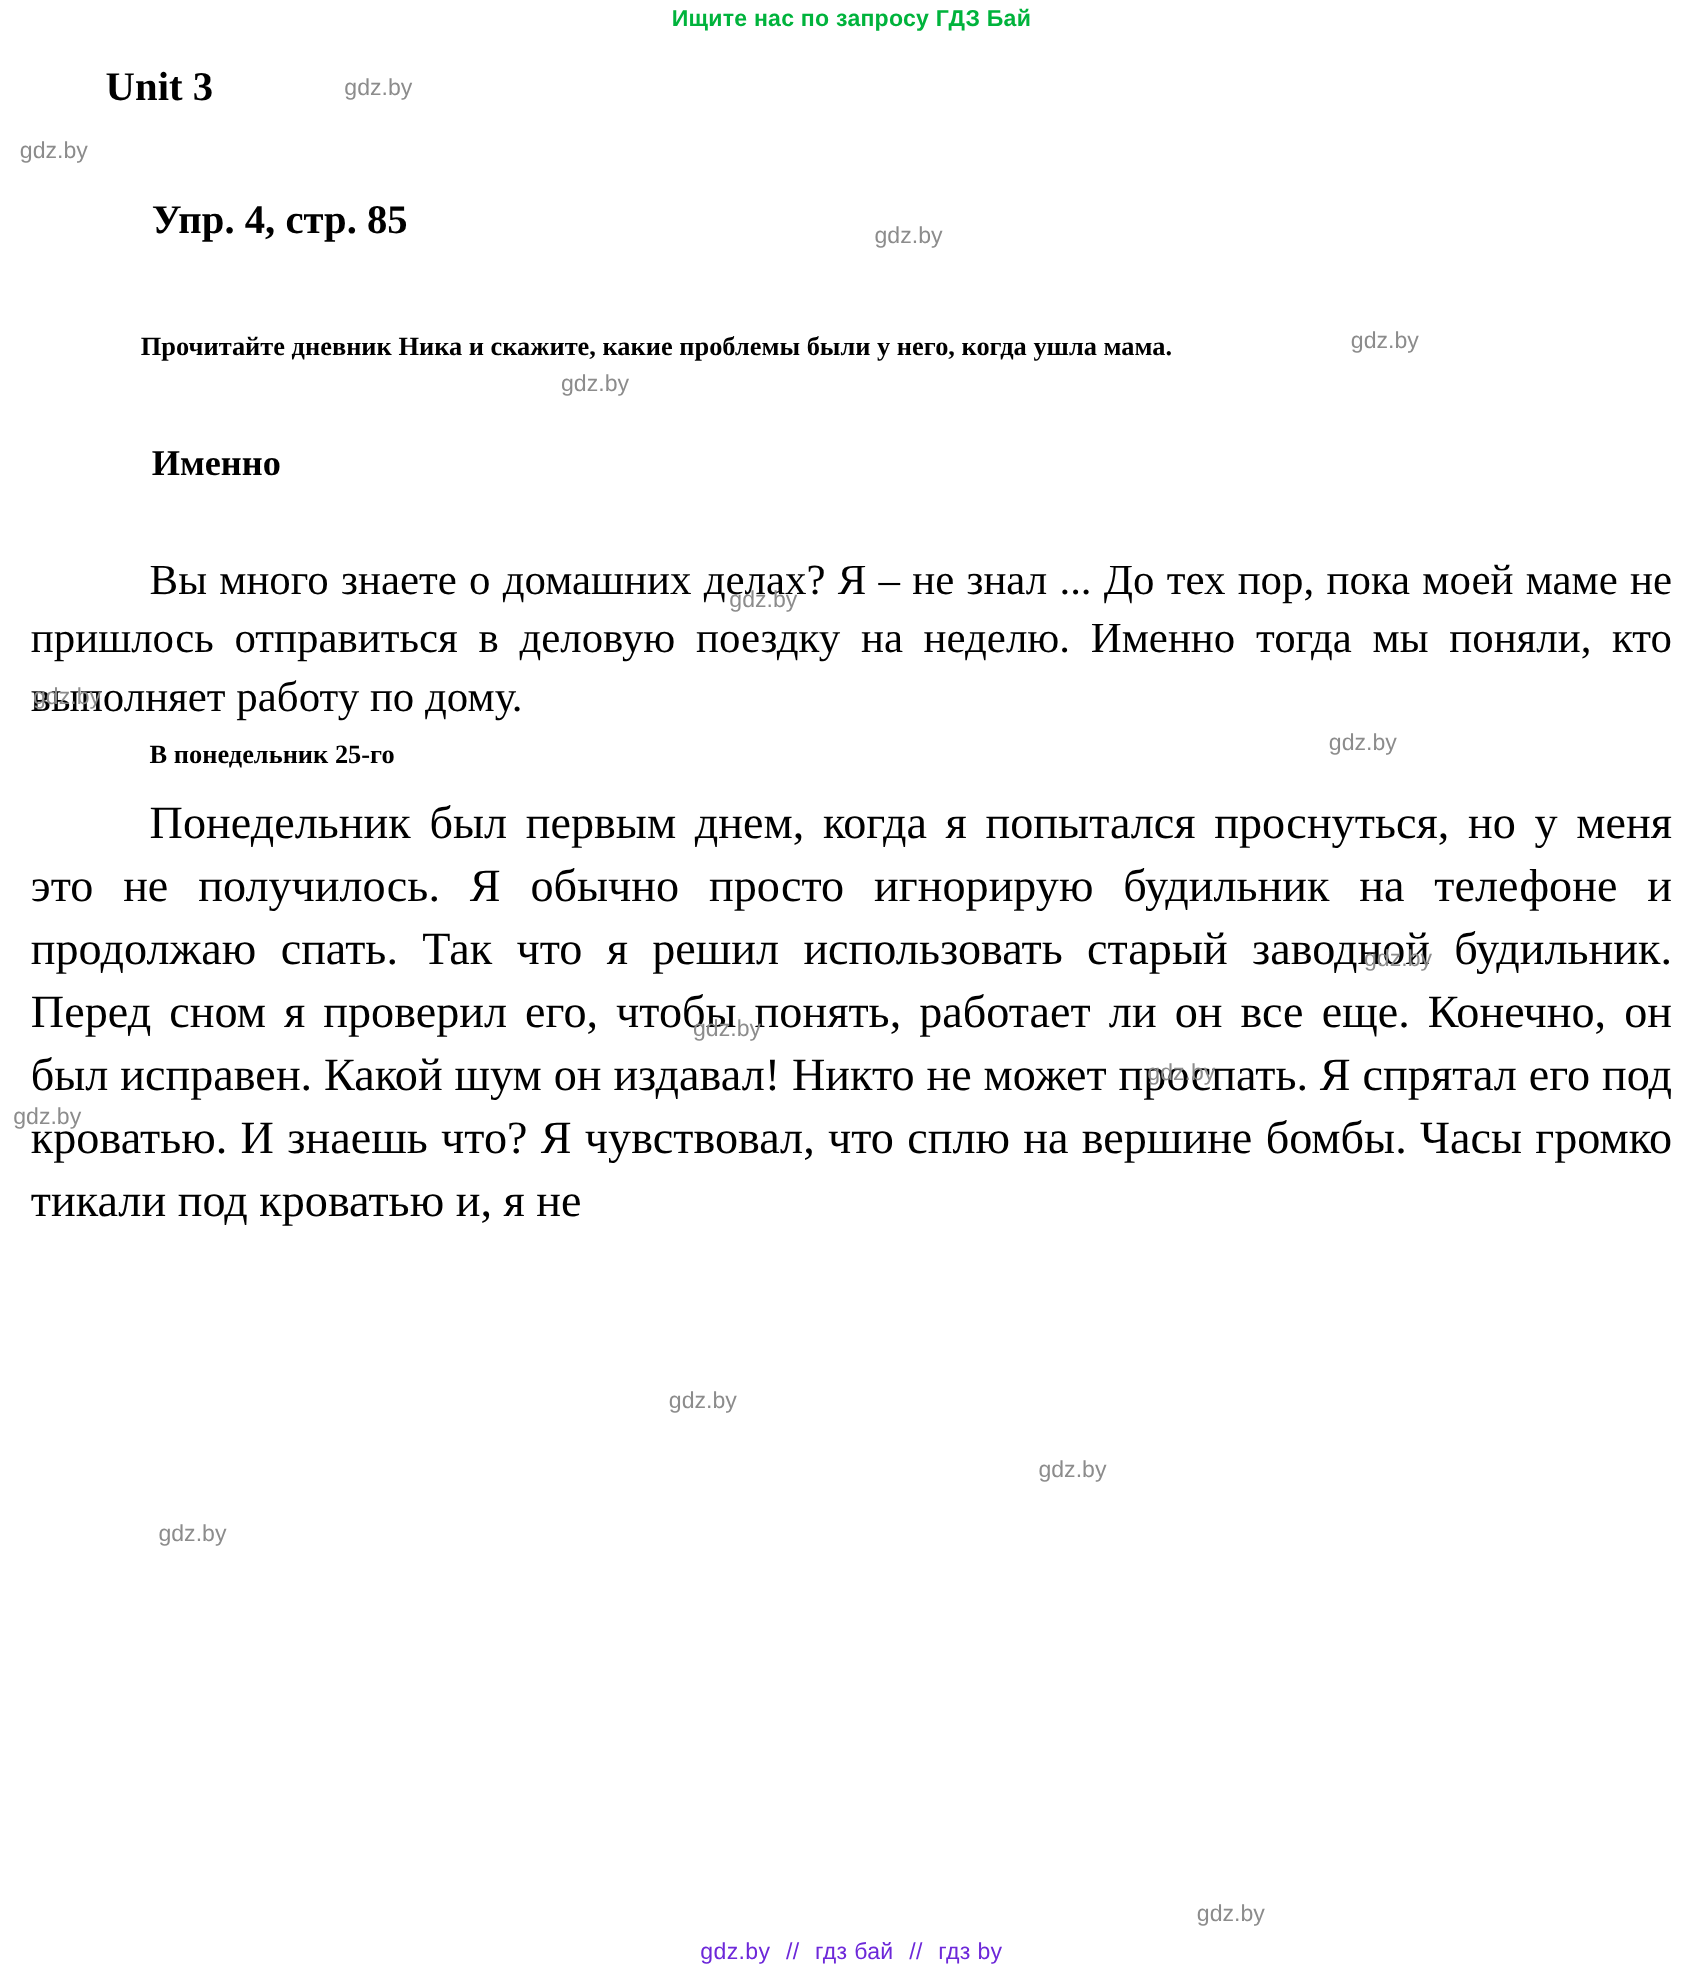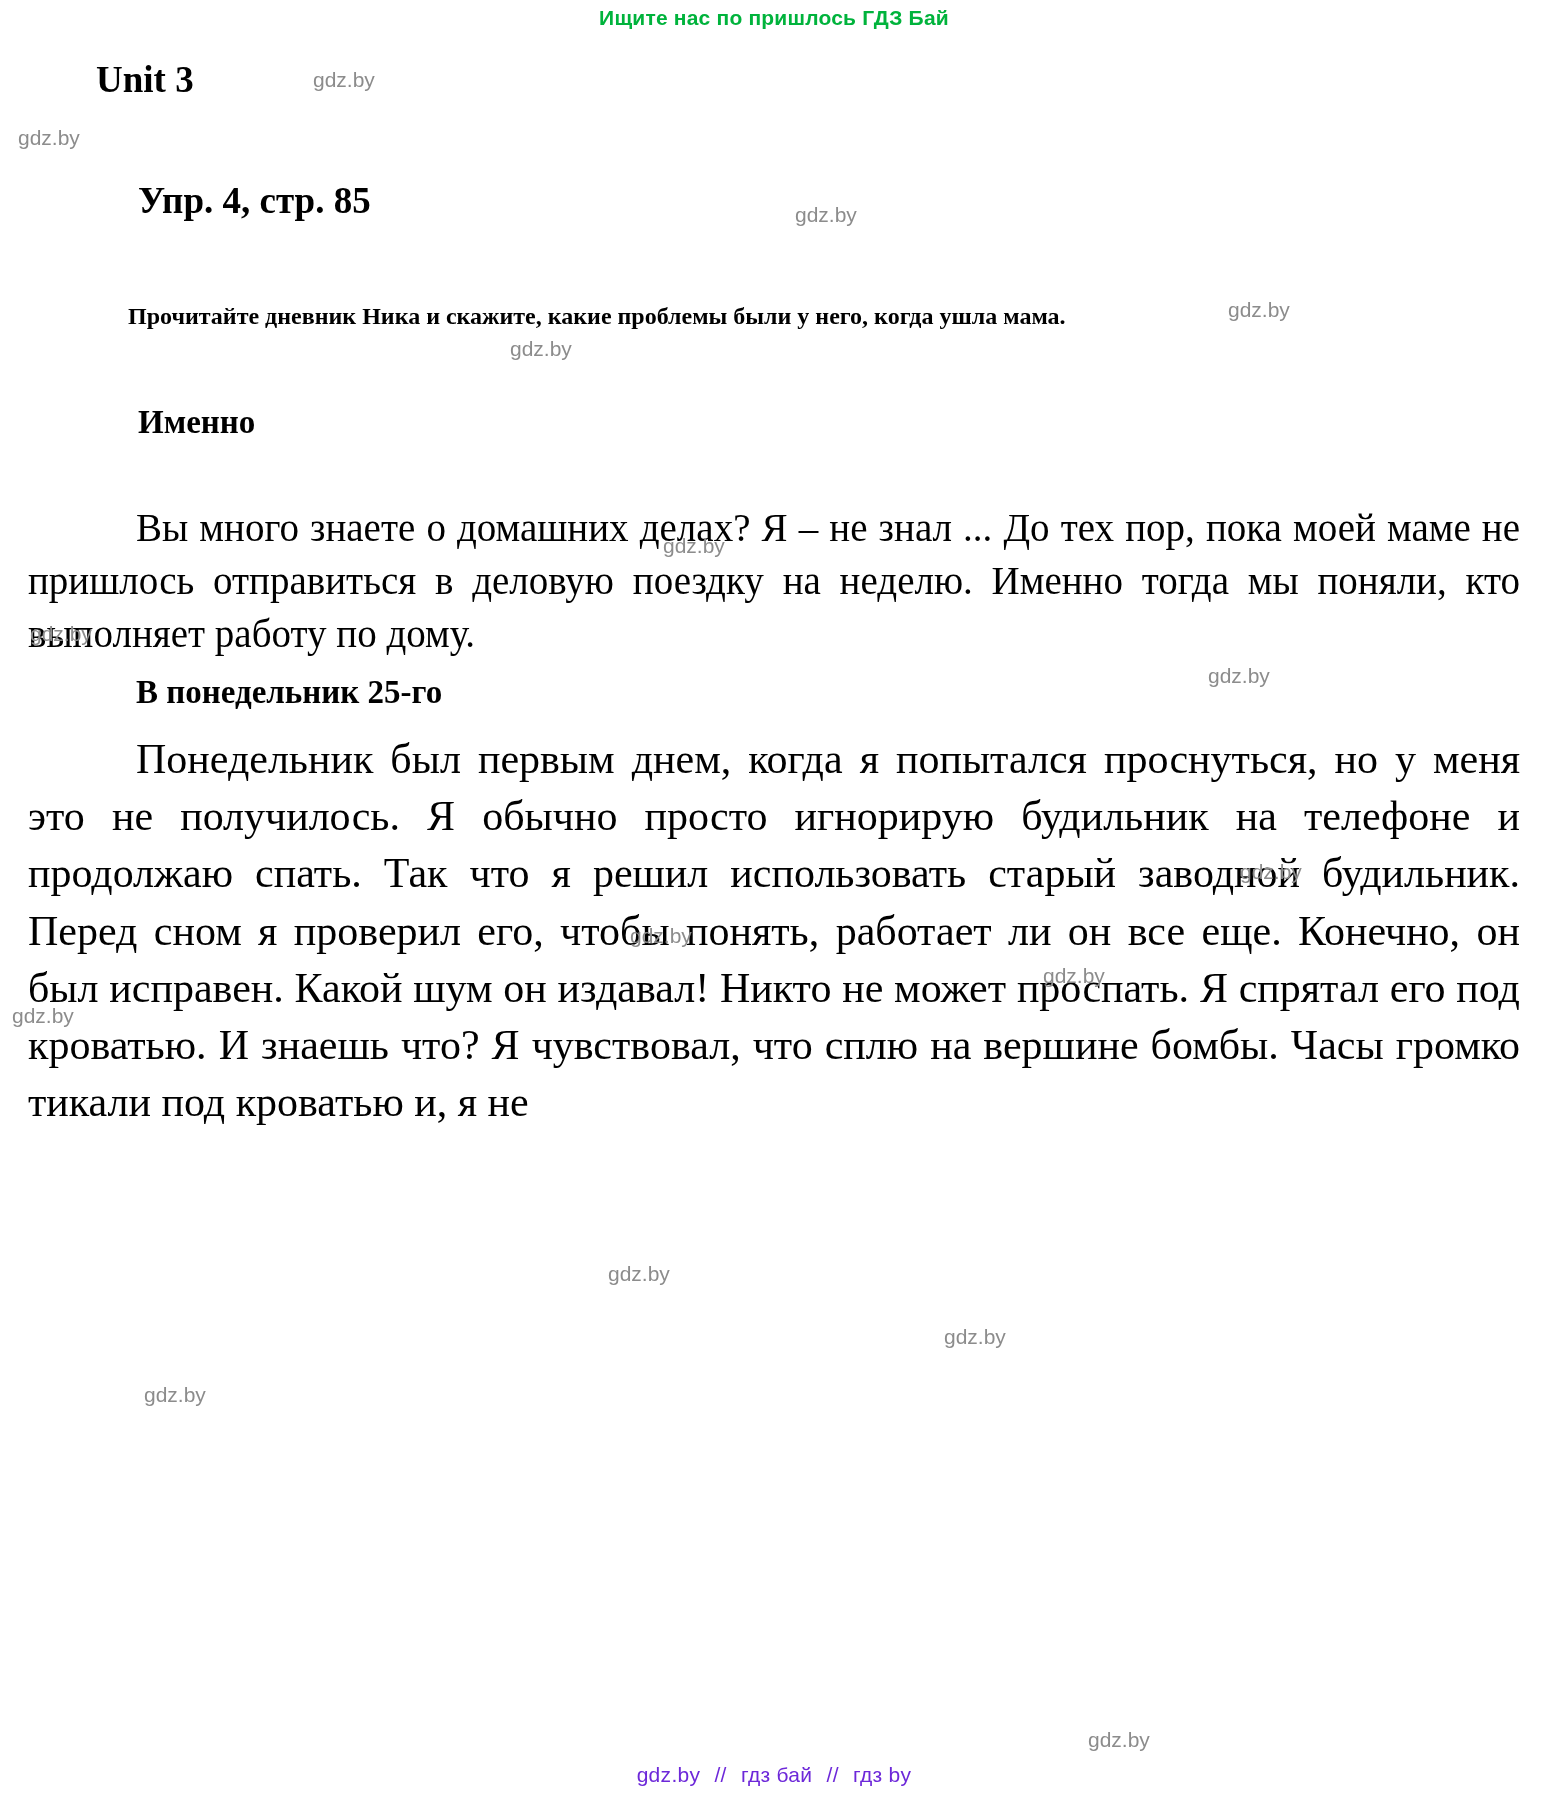--- a/index.html
+++ b/index.html
@@ -74,21 +74,21 @@
     margin-top: 72px;
   }
   .body-par {
     font-size: 39px;
     text-align: justify;
     line-height: 1.36;
     margin-top: 60px;
     text-indent: 108px;
   }
   .subhead {
-    font-size: 33px;
+    font-size: 24px;
     font-weight: bold;
     margin-left: 108px;
     margin-top: 14px;
   }
   .body-par2 {
     font-size: 42px;
     text-align: justify;
     line-height: 1.36;
     margin-top: 20px;
     text-indent: 108px;
@@ -115,21 +115,21 @@
   }
   .footer span {
     margin: 0 4px;
   }
 </style>
 </head>
 <body>
 
 <div class="page">
 
-  <div class="top-banner">Ищите нас по пришлось ГДЗ Бай</div>
+  <div class="top-banner">Ищите нас по запросу ГДЗ Бай</div>
 
   <div class="content">
 
     <div class="unit-title">Unit 3</div>
 
 
     <div class="exercise-title">Упр. 4, стр. 85</div>
 
     <div class="task">Прочитайте дневник Ника и скажите, какие проблемы были у него, когда ушла мама.</div>
 

